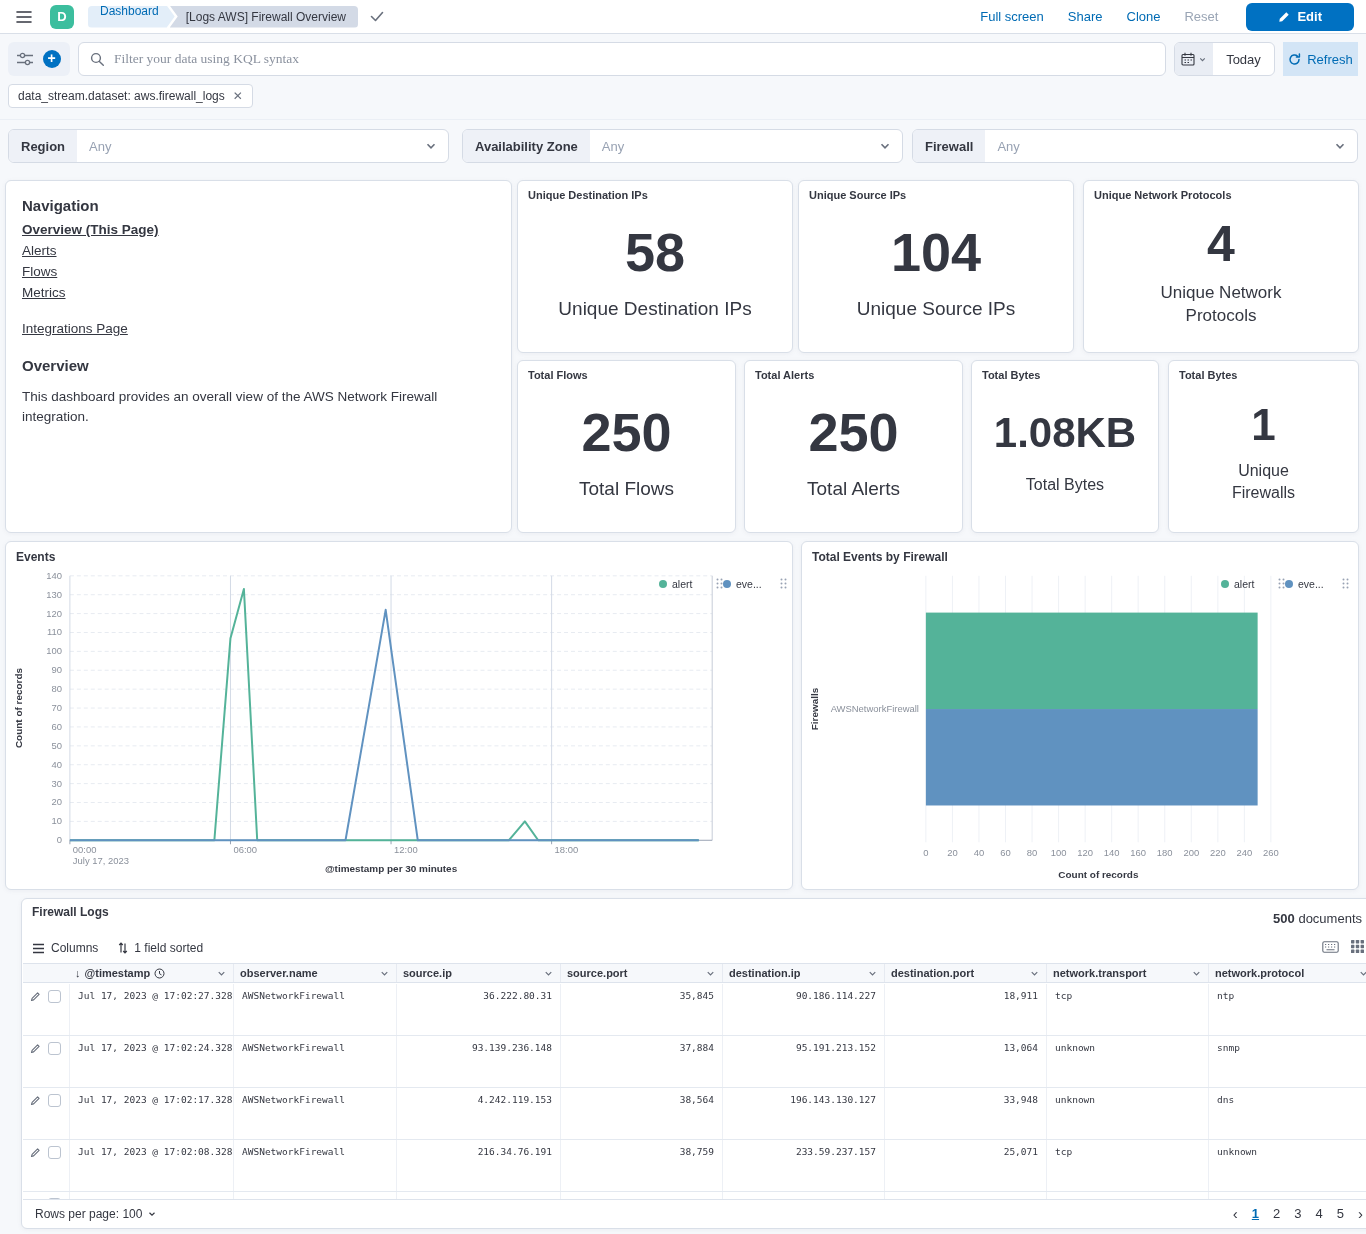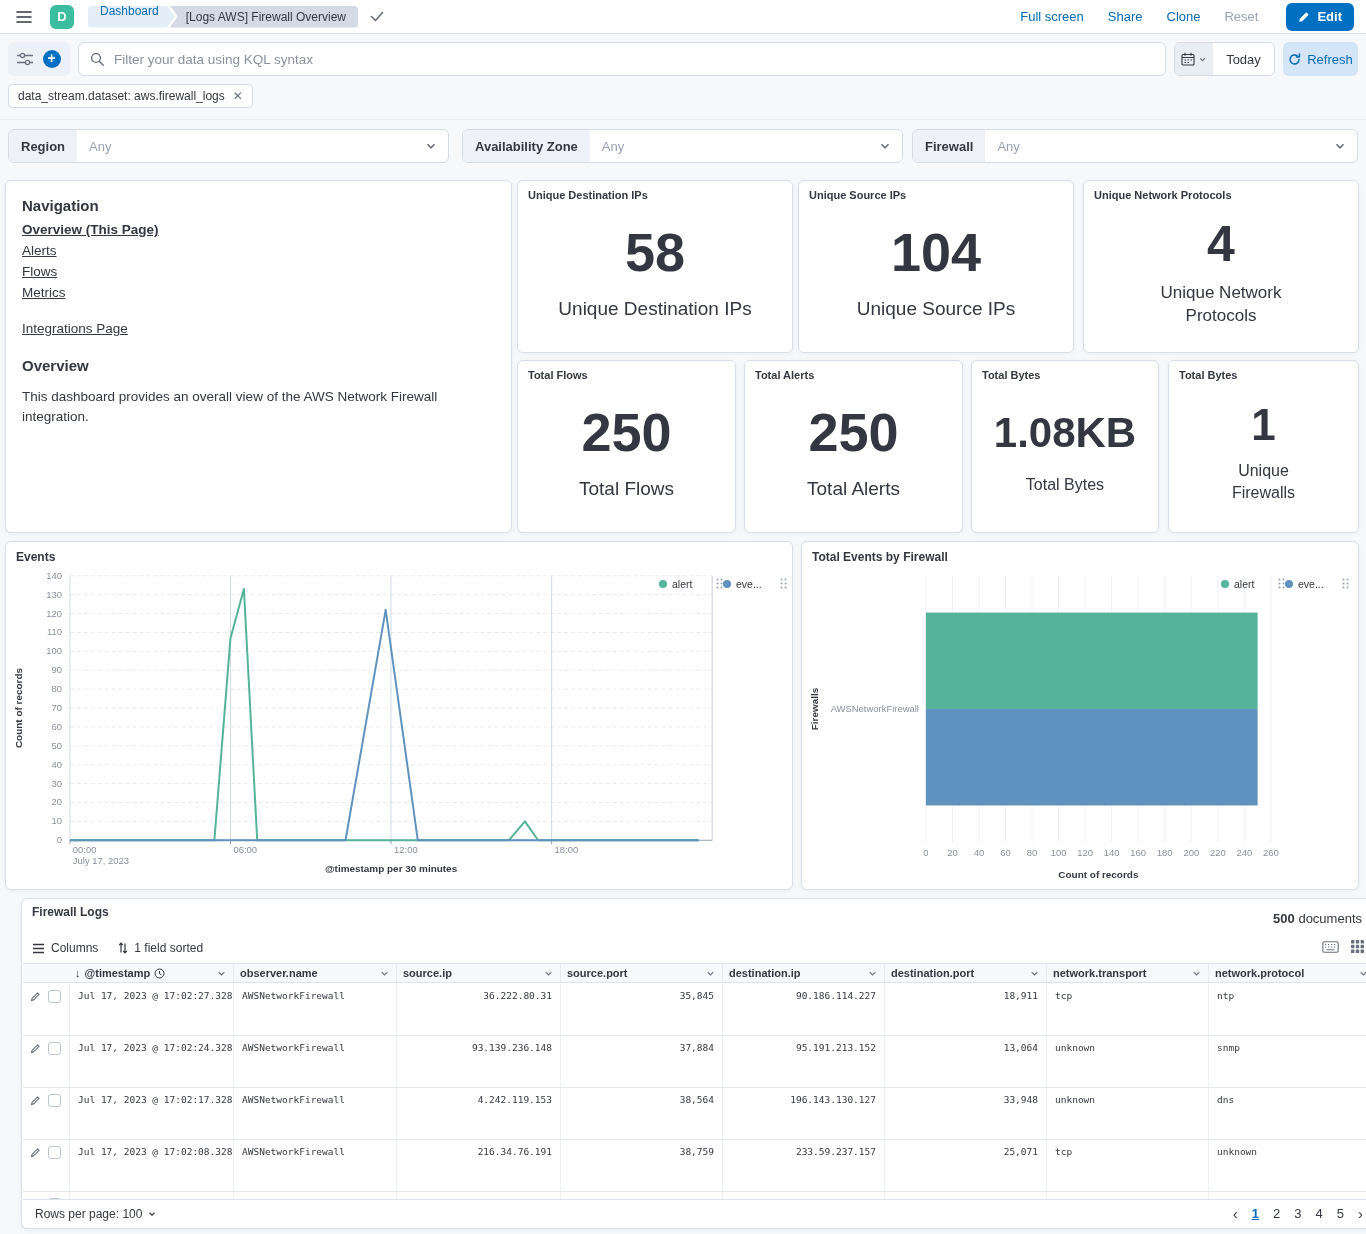--- a/index.html
+++ b/index.html
@@ -9,31 +9,31 @@
 .topbar{position:absolute;left:0;top:0;width:1366px;height:34px;background:#fff;border-bottom:1px solid #D9DFE8;display:flex;align-items:center;padding:0 12px;z-index:10}
 .hamburger{margin-left:4px;display:flex;align-items:center;cursor:pointer}
 .space-avatar{width:24px;height:24px;border-radius:6px;background:#3CBE9E;color:#fff;font-size:13px;font-weight:bold;display:flex;align-items:center;justify-content:center;margin:0 14px 0 18px;cursor:pointer}
 .bc{display:flex;align-items:center}
 .bc1{background:#E3EEF9;color:#006BB4;height:22px;display:flex;align-items:center;padding:0 16px 12px 12px;font-size:12px;border-radius:4px 0 0 4px;clip-path:polygon(0 0,calc(100% - 8px) 0,100% 50%,calc(100% - 8px) 100%,0 100%);cursor:pointer}
 .bc2{background:#D3DAE6;color:#343741;height:22px;display:flex;align-items:center;padding:0 12px 0 16px;font-size:12px;margin-left:-5px;border-radius:0 4px 4px 0;clip-path:polygon(0 0,100% 0,100% 100%,0 100%,8px 50%);cursor:pointer}
 .bc-check{margin-left:12px;display:flex;align-items:center;cursor:pointer}
 .top-actions{margin-left:auto;display:flex;align-items:center;gap:24px}
 .top-link{color:#006BB4;font-size:13px;cursor:pointer;white-space:nowrap}
 .top-link.disabled{color:#9AA5B5}
-.edit-btn{background:#0071C2;color:#fff;height:28px;border-radius:6px;padding:0 12px;font-size:13px;font-weight:bold;display:flex;align-items:center;gap:7px;cursor:pointer;margin-left:4px}
+.edit-btn{background:#0071C2;color:#fff;height:28px;border-radius:6px;padding:0 32px;font-size:13px;font-weight:bold;display:flex;align-items:center;gap:7px;cursor:pointer;margin-left:4px}
 
 .icon-group{position:absolute;left:8px;top:42px;width:62px;height:34px;border-radius:6px;background:#ECF0F7;display:flex;align-items:center;justify-content:space-evenly}
 .plus-btn{width:18px;height:18px;border-radius:50%;background:#0071C2;color:#fff;font-size:14px;line-height:17px;text-align:center;font-weight:bold;cursor:pointer}
 .searchbox{position:absolute;left:78px;top:42px;width:1088px;height:34px;background:#fff;border:1px solid #D5DBE5;border-radius:6px;display:flex;align-items:center;padding:0 11px;gap:9px}
-.searchbox input{border:none;outline:none;flex:1;font-size:13.5px;font-family:Liberation Sans, sans-serif;color:#343741;background:transparent}
+.searchbox input{border:none;outline:none;flex:1;font-size:13.5px;font-family:Liberation Serif, serif;color:#343741;background:transparent}
 .searchbox input::placeholder{color:#8A919E}
 .datepicker{position:absolute;left:1174px;top:42px;width:101px;height:34px;border:1px solid #D5DBE5;border-radius:6px;background:#fff;display:flex;overflow:hidden}
 .dp-cal{width:38px;background:#E9EDF4;display:flex;align-items:center;justify-content:center;gap:3px;cursor:pointer}
 .dp-today{flex:1;display:flex;align-items:center;justify-content:center;font-size:13px;cursor:pointer}
-.refresh-btn{position:absolute;left:1283px;top:42px;width:75px;height:34px;border-radius:6px;background:#D3E5F6;color:#006BB4;display:flex;align-items:center;justify-content:center;gap:6px;font-size:13px;cursor:pointer}
+.refresh-btn{position:absolute;left:1283px;top:42px;width:75px;height:34px;border-radius:0;background:#D3E5F6;color:#006BB4;display:flex;align-items:center;justify-content:center;gap:6px;font-size:13px;cursor:pointer}
 .filter-pill{position:absolute;left:8px;top:84px;height:24px;border:1px solid #D5DBE5;border-radius:4px;background:#fff;display:flex;align-items:center;padding:0 9px;gap:8px;font-size:12px;cursor:pointer}
 .pill-x{color:#69707D;font-size:12px;line-height:1;cursor:pointer}
 .qsep{position:absolute;left:0;top:119px;width:1366px;height:1px;background:#EBEFF5}
 
 .control{position:absolute;top:129px;height:34px;background:#fff;border:1px solid #D5DBE5;border-radius:6px;display:flex;align-items:center;overflow:hidden;cursor:pointer}
 .control-label{background:#EEF1F7;height:100%;display:flex;align-items:center;padding:0 12px;font-size:13px;font-weight:bold;white-space:nowrap}
 .control-value{padding:0 12px;font-size:13px;color:#98A2B3;flex:1}
 .control .chev{margin-right:10px;display:flex}
 
 .panel{position:absolute;background:#fff;border:1px solid #D9DFE8;border-radius:6px;box-shadow:0 1px 4px rgba(110,120,140,.08)}

